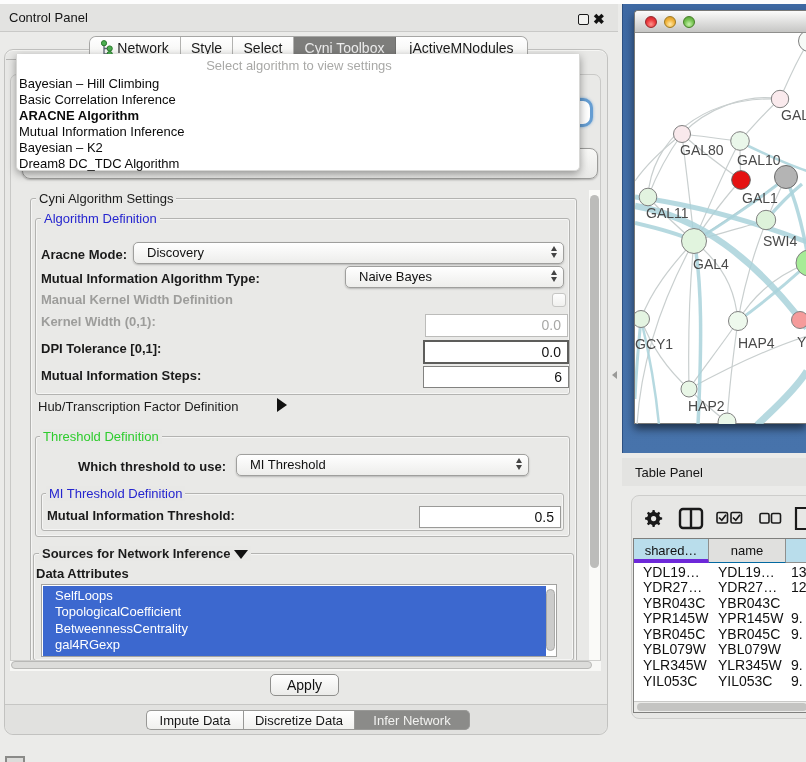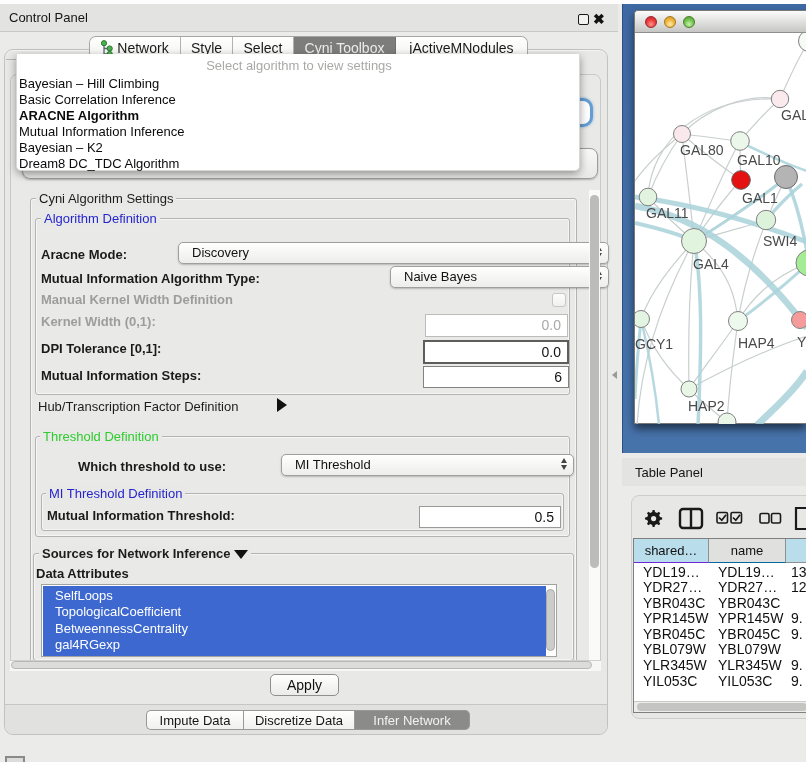--- a/index.html
+++ b/index.html
@@ -1,21 +1,21 @@
 <!DOCTYPE html>
 <html><head><meta charset="utf-8">
 <style>
 * {margin:0; padding:0; box-sizing:border-box;}
 html,body {width:806px; height:762px; overflow:hidden;}
 body {font-family:"Liberation Sans", sans-serif; background:#ebebe9; position:relative;}
 .abs {position:absolute;}
 .b {font-weight:bold;}
 .gb {position:absolute; border:1px solid #b3b3b1; border-radius:3px; box-shadow:inset 0 0 0 1px rgba(255,255,255,.55);}
 .gbt {position:absolute; top:-8px; background:#e8e8e6; padding:0 3px; font-size:13px; color:#1c1c1c; line-height:15px; white-space:nowrap;}
-.combo {position:absolute; height:22px; border:1px solid #9f9f9d; border-radius:5px; background:linear-gradient(#ffffff,#ededeb); box-shadow:0 1px 2px rgba(0,0,0,.22); font-size:13px; color:#111; line-height:20px; padding-left:13px;margin-left:45px;}
+.combo {position:absolute; height:22px; border:1px solid #9f9f9d; border-radius:5px; background:linear-gradient(#ffffff,#ededeb); box-shadow:0 1px 2px rgba(0,0,0,.22); font-size:13px; color:#111; line-height:20px; padding-left:13px;}
 .spin {position:absolute; right:6px; top:3px; display:flex; flex-direction:column; gap:2px; align-items:center;}
 .tup {width:0;height:0;border-left:3.5px solid transparent;border-right:3.5px solid transparent;border-bottom:5px solid #444;}
 .tdn {width:0;height:0;border-left:3.5px solid transparent;border-right:3.5px solid transparent;border-top:5px solid #444;}
 .fld {position:absolute; background:#fff; border:1px solid #828280; font-size:14px; color:#111; text-align:right; padding-right:6px;}
 .lbl {position:absolute; font-size:13px; font-weight:bold; color:#1a1a1a; white-space:nowrap;}
 .dis {color:#9d9d9b;}
 .tab {height:24px; border-right:1px solid #b2b2b0; background:linear-gradient(#ffffff,#f1f1ef); font-size:14px; color:#1a1a1a; text-align:center; line-height:23px; float:left;}
 .btab {position:absolute; top:0; height:20px; font-size:13px; color:#151515; text-align:center; line-height:19px; background:linear-gradient(#ffffff,#f0f0ee); border:1px solid #989896;}
 </style></head>
 <body>
@@ -240,21 +240,21 @@
     <rect x="120" y="10.5" width="9" height="9.5" rx="1.5"></rect>
     <rect x="131.5" y="10.5" width="9" height="9.5" rx="1.5"></rect>
   </g>
   <path d="M156 5 L168 5 L172 9.5 L172 26 L156 26 Z" fill="none" stroke="#1a1a1a" stroke-width="2.2"></path>
   <path d="M167.5 5 L167.5 10 L172 10" fill="none" stroke="#1a1a1a" stroke-width="1.6"></path>
 </svg>
 
 <div class="abs" style="left:633px;top:538px;width:173px;height:175px;border:1px solid #7f7f7d;border-right:none;background:#fff;overflow:hidden;">
 
   <div class="abs" style="left:0;top:0;width:173px;height:24px;font-size:13px;color:#111;">
-    <div class="abs" style="left:0;top:0;width:75px;height:24px;background:#b9ddeb;border-right:1px solid #8f8f8d;border-bottom:1px solid #6d28d9;text-align:center;line-height:24px;">shared…</div>
+    <div class="abs" style="left:0;top:0;width:75px;height:24px;background:#b9ddeb;border-right:1px solid #8f8f8d;border-bottom:4px solid #6d28d9;text-align:center;line-height:24px;">shared…</div>
     <div class="abs" style="left:75px;top:0;width:77px;height:24px;background:#e0e0de;border-right:1px solid #8f8f8d;border-bottom:1px solid #0369a1;text-align:center;line-height:24px;">name</div>
     <div class="abs" style="left:152px;top:0;width:21px;height:24px;background:#b9ddeb;border-bottom:1px solid #8f8f8d;"></div>
   </div>
 
   <div class="abs" style="left:0;top:25.5px;font-size:14px;color:#111;line-height:15.6px;">
     <div><span style="display:inline-block;width:75px;padding-left:9px;">YDL19…</span><span style="display:inline-block;width:77px;padding-left:9px;">YDL19…</span><span style="display:inline-block;width:20px;padding-left:5px;">13</span></div>
     <div><span style="display:inline-block;width:75px;padding-left:9px;">YDR27…</span><span style="display:inline-block;width:77px;padding-left:9px;">YDR27…</span><span style="display:inline-block;width:20px;padding-left:5px;">12</span></div>
     <div><span style="display:inline-block;width:75px;padding-left:9px;">YBR043C</span><span style="display:inline-block;width:77px;padding-left:9px;">YBR043C</span><span style="display:inline-block;width:20px;padding-left:5px;"></span></div>
     <div><span style="display:inline-block;width:75px;padding-left:9px;">YPR145W</span><span style="display:inline-block;width:77px;padding-left:9px;">YPR145W</span><span style="display:inline-block;width:20px;padding-left:5px;">9.</span></div>
     <div><span style="display:inline-block;width:75px;padding-left:9px;">YBR045C</span><span style="display:inline-block;width:77px;padding-left:9px;">YBR045C</span><span style="display:inline-block;width:20px;padding-left:5px;">9.</span></div>

